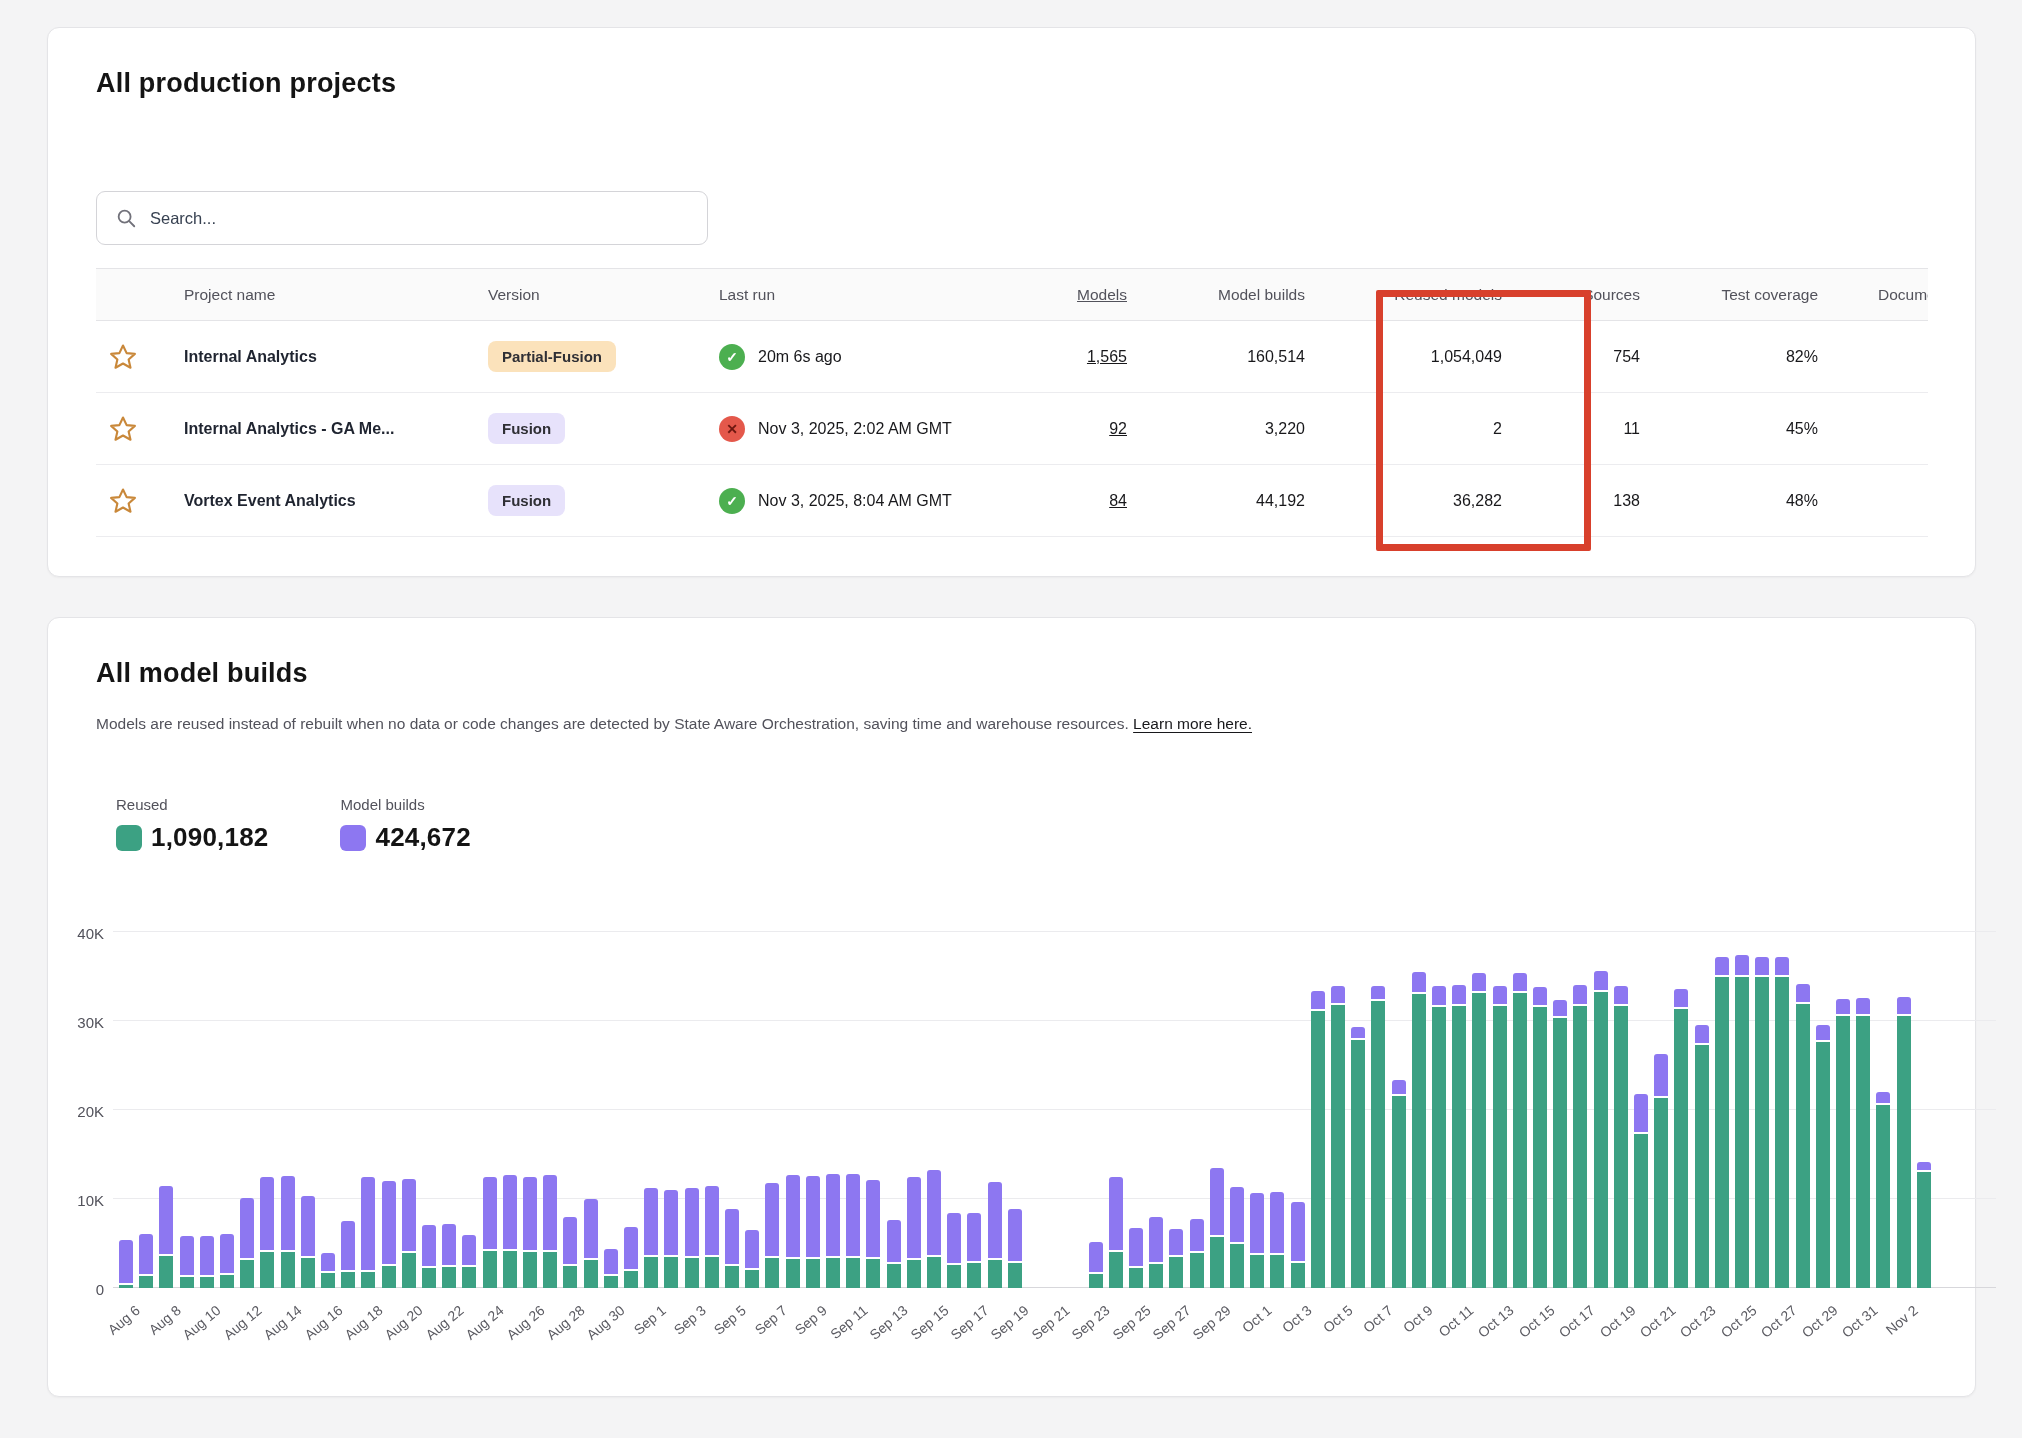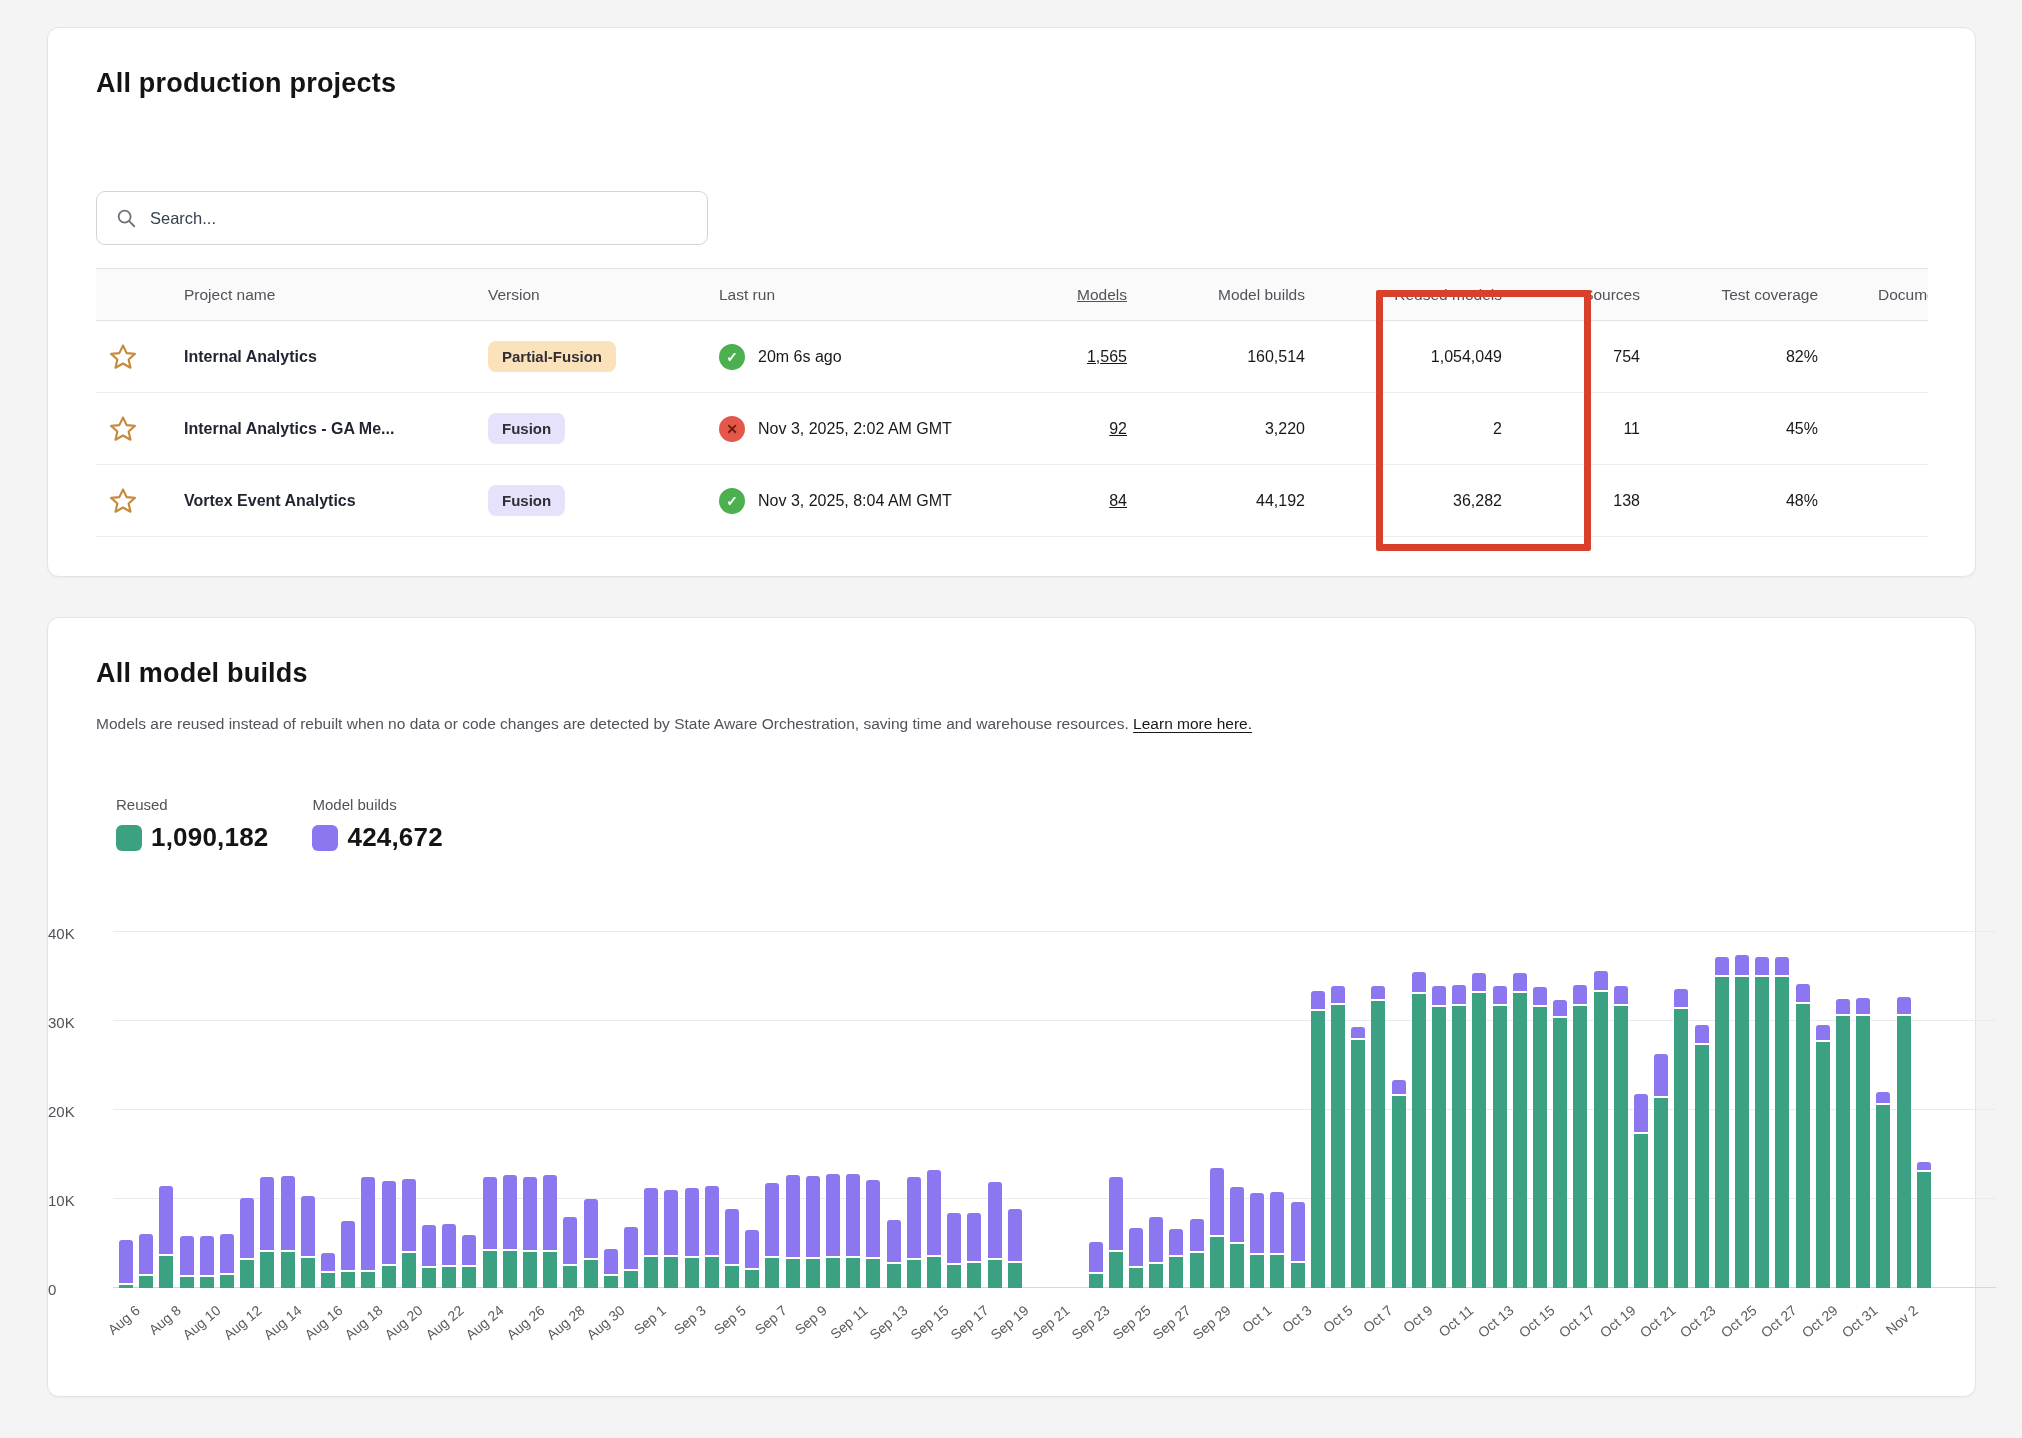--- a/index.html
+++ b/index.html
@@ -61,31 +61,31 @@
     border:7px solid #d8402c; border-radius:2px; pointer-events:none; z-index:5; }
 
   
   .learn { color:#18181b; text-decoration:underline; text-underline-offset:3px; cursor:pointer; }
   .env-select { position:absolute; left:1599px; top:95px; width:287px; height:47px;
     border:1px solid #cfcfd4; border-radius:10px; display:flex; align-items:center; gap:12px; padding:0 18px 0 22px; cursor:pointer; background:#fff; }
   .env-select .lab { font-size:16px; color:#3f3f46; }
   .env-select .val { font-size:16px; color:#141414; flex:1; }
 
   
-  .legend { position:absolute; left:68px; top:178px; display:flex; gap:44px; }
+  .legend { position:absolute; left:68px; top:178px; display:flex; gap:72px; }
   .lg-group .lg-label { font-size:15px; color:#52525b; margin-bottom:9px; }
   .lg-row { display:flex; align-items:center; gap:9px; }
   .lg-swatch { width:26px; height:26px; border-radius:6px; }
   .lg-value { font-size:26px; font-weight:700; color:#141414; letter-spacing:.2px; }
 
   
   .chart { position:absolute; left:68px; top:314px; width:1865px; height:356px; }
   .gridline { position:absolute; left:-3px; right:-15px; height:1px; background:#ebebee; }
   .gridline.base { background:#d7d7db; }
-  .ylab { position:absolute; width:56px; left:-68px; font-size:15px; color:#52525b; }
+  .ylab { position:absolute; width:56px; text-align:right; left:-68px; font-size:15px; color:#52525b; }
   .bcol { position:absolute; bottom:0; width:14px; }
   .seg { position:absolute; width:14px; left:0; }
   .seg.top { border-radius:3px 3px 0 0; }
   .xlab { position:absolute; font-size:14px; color:#5b5b62; white-space:nowrap;
     transform:rotate(-40deg); transform-origin:right top; }
 </style>
 </head>
 <body>
 
 <section class="card" id="projects-card">

